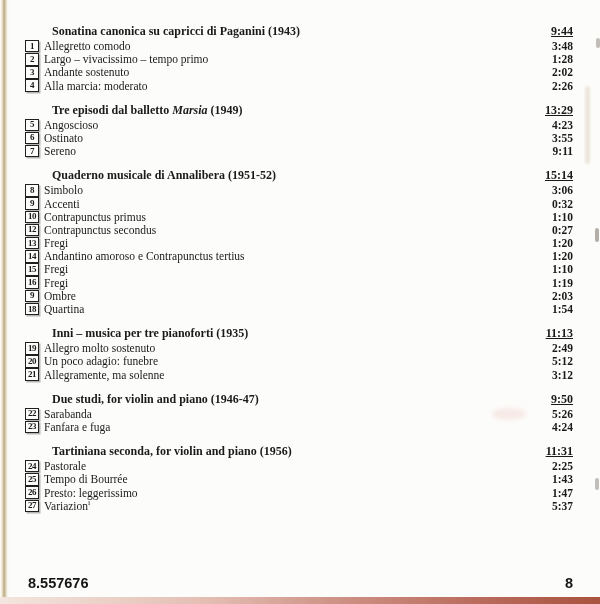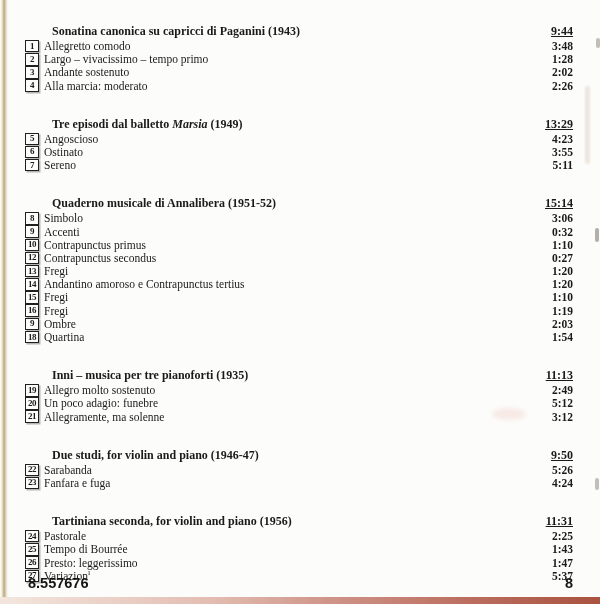--- a/index.html
+++ b/index.html
@@ -14,21 +14,21 @@
 
   
   .spine {
     position: absolute; left: 0; top: 0; bottom: 0; width: 9px;
     background: linear-gradient(90deg,
       #ffffff 0%, #efe8d4 22%, #b9a780 45%, #d9cfb4 62%, #f7f4ec 82%, #fcfcfa 100%);
   }
 
   .content { position: absolute; left: 25px; right: 27px; top: 24px; }
 
-  .section { margin-top: 24px; }
+  .section { margin-top: 10px; }
   .section:first-child { margin-top: 0; }
 
   .header-row {
     display: flex; align-items: baseline;
     padding-left: 27px;
     font-weight: bold; font-size: 12px; line-height: 15px;
     margin-bottom: 1px;
     white-space: nowrap;
   }
   .header-duration { margin-left: auto; text-decoration: underline; }
@@ -116,21 +116,21 @@
         <span class="track-duration">4:23</span>
       </div>
       <div class="track-row">
         <span class="no-box">6</span>
         <span class="track-title">Ostinato</span>
         <span class="track-duration">3:55</span>
       </div>
       <div class="track-row">
         <span class="no-box">7</span>
         <span class="track-title">Sereno</span>
-        <span class="track-duration">5:11</span>
+        <span class="track-duration">9:11</span>
       </div>
     </div>
     <div class="section">
       <div class="header-row">
         <span class="header-title"><span>Quaderno musicale di Annalibera (1951-52)</span></span>
         <span class="header-duration">15:14</span>
       </div>
       <div class="track-row">
         <span class="no-box">8</span>
         <span class="track-title">Simbolo</span>

